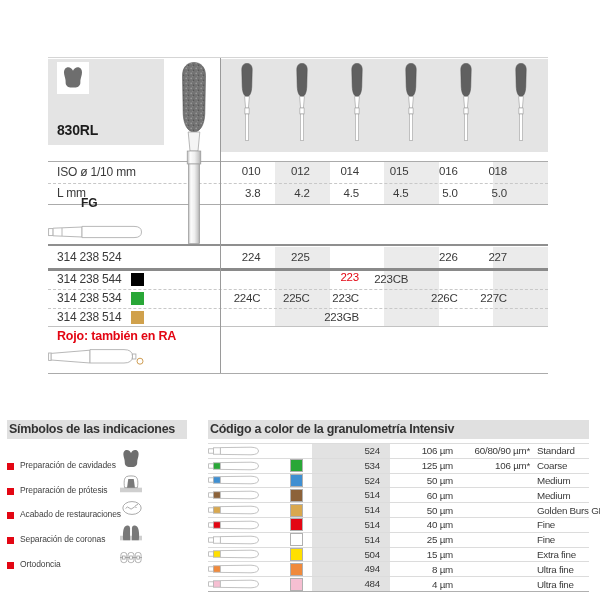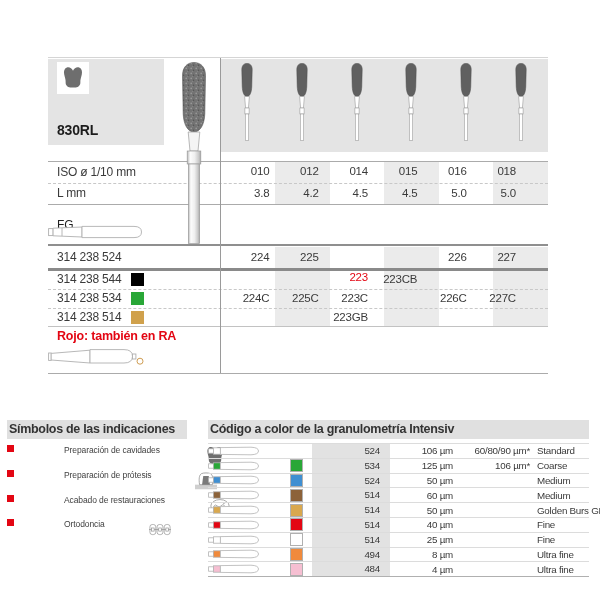--- a/index.html
+++ b/index.html
@@ -24,41 +24,41 @@
   .h-l{top:146px;border-top:1px solid #ababab}
   .h-fg{top:186px;border-top:2px solid #8f8f8f}
   .h-524{top:210px;border-top:3px solid #8a8a8a}
   .h-544{top:231px;border-top:1px dashed #c8c8c8}
   .h-534{top:250px;border-top:1px dashed #c8c8c8}
   .h-514{top:268px;border-top:1px solid #c2c2c2}
   .h-bot{top:315px;border-top:1px solid #ababab}
 
   .rowlabel{position:absolute;left:9px;font-size:12px;color:#3a3a3a;letter-spacing:-0.2px;white-space:nowrap;}
   .r-iso{top:107px}.r-l{top:128px}
-  .r-fg{top:160px;font-weight:400;color:#222;}
+  .r-fg{top:138px;font-weight:700;color:#222;margin-left:24px;}
   .fg-illus{position:absolute;left:0;top:166px;}
   .refrow{position:absolute;left:9px;font-size:12px;color:#3a3a3a;letter-spacing:-0.2px;
           display:flex;align-items:center;white-space:nowrap;}
   .rr0{top:192px}.rr1{top:214px}.rr2{top:233px}.rr3{top:252px}
   .refsq{width:13px;height:13px;display:inline-block;margin-left:9px;}
-  .cells{position:absolute;left:172px;width:296px;display:grid;grid-template-columns:repeat(6,1fr);padding-left:9px;}
+  .cells{position:absolute;left:172px;width:296px;display:grid;grid-template-columns:repeat(6,1fr);}
   .cells span{text-align:right;padding-right:9px;font-size:11.5px;color:#3a3a3a;letter-spacing:-0.2px;line-height:14px;}
   .c-iso{top:106px}.c-l{top:128px}.cr0{top:192px}.cr1{top:214px}.cr2{top:233px}.cr3{top:252px}
   .cells span.red{color:#E30613;margin-top:20px;}
   .note{position:absolute;left:9px;top:271px;font-size:12.5px;font-weight:700;color:#E30613;letter-spacing:-0.2px;}
   .ra-illus{position:absolute;left:0;top:289px;}
   .bigbur{position:absolute;left:127px;top:4px;}
   .sbur{position:absolute;top:5px;}
 
   
   .bar{background:#E0E0E0;font-size:12.5px;font-weight:700;color:#333;
        padding:2px 4px 3px 2px;letter-spacing:-0.3px;white-space:nowrap;}
   .symbols{position:absolute;left:7px;top:420px;width:180px;}
   #sym-items{margin-top:6px;}
-  .sym-item{display:flex;align-items:flex-start;height:24.8px;width:135px;gap:44px;}
+  .sym-item{display:flex;align-items:flex-end;height:24.8px;width:135px;}
   .bullet{width:7px;height:7px;background:#E30613;margin-right:6px;flex:none;}
   .sym-label{font-size:8.5px;color:#3f3f3f;letter-spacing:-0.1px;white-space:nowrap;}
   .sym-icon{margin-left:auto;width:22px;height:22px;flex:none;}
   .sym-icon svg{display:block;width:22px;height:22px;}
 
   .granu{position:absolute;left:208px;top:420px;width:381px;}
   #granu-rows{margin-top:4px;border-top:1px solid #dcdcdc;}
   .grow{display:grid;grid-template-columns:60px 22px 14px 8px 78px 65px 77px auto;
         align-items:center;height:13.8px;border-bottom:1px solid #dcdcdc;
         font-size:9.8px;color:#3a3a3a;letter-spacing:-0.25px;}
@@ -285,20 +285,31 @@
           <span class="sym-icon">
             <svg viewBox="0 0 24 24">
               <ellipse cx="12" cy="12" rx="10" ry="7" fill="#fff" stroke="#8a8a8a" stroke-width="0.8"></ellipse>
               <path d="M5,12.5 Q7,9.5 9,12 T13,12 T17,11.5" fill="none" stroke="#8a8a8a" stroke-width="0.8"></path>
               <path d="M15.5,9.5 l3,-1.5" stroke="#8a8a8a" stroke-width="0.8"></path>
             </svg>
           </span>
         </div>
         <div class="sym-item">
           <span class="bullet" style="background:#E30613"></span>
+          <span class="sym-label">Separación de coronas</span>
+          <span class="sym-icon">
+            <svg viewBox="0 0 24 24">
+              <rect x="0" y="15" width="24" height="5" fill="#cfcfcf"></rect>
+              <path d="M3.5,20 C2.8,14 3.2,8 5,5.5 C6.5,3.6 9.5,3.2 10.4,5 L11,6.5 L11,20 Z" fill="#787878"></path>
+              <path d="M20.5,20 C21.2,14 20.8,8 19,5.5 C17.5,3.6 14.5,3.2 13.6,5 L13,6.5 L13,20 Z" fill="#787878"></path>
+            </svg>
+          </span>
+        </div>
+        <div class="sym-item">
+          <span class="bullet" style="background:#E30613"></span>
           <span class="sym-label">Ortodoncia</span>
           <span class="sym-icon">
             <svg viewBox="0 0 24 24">
               <g fill="#fff" stroke="#8a8a8a" stroke-width="0.7">
                 <rect x="1" y="6" width="6.4" height="11" rx="2.6"></rect>
                 <rect x="8.8" y="6" width="6.4" height="11" rx="2.6"></rect>
                 <rect x="16.6" y="6" width="6.4" height="11" rx="2.6"></rect>
                 <line x1="0" y1="11.5" x2="24" y2="11.5"></line>
                 <rect x="2.8" y="9.8" width="2.8" height="3.4"></rect>
                 <rect x="10.6" y="9.8" width="2.8" height="3.4"></rect>
@@ -437,20 +448,38 @@
           <span class="gcode">514</span>
           <span class="ggrain">25 µm</span>
           <span class="gextra"></span>
           <span class="gname">Fine</span>
         </div>
         <div class="grow">
           <span class="gicon">
             <svg width="55" height="10" viewBox="0 0 55 10">
     <g fill="#fff" stroke="#b3b3b3" stroke-width="0.8">
       <rect x="0.6" y="2.8" width="4.8" height="4.4"></rect>
+      <rect x="5.4" y="1.8" width="7" height="6.4" fill="#FFE000"></rect>
+      <path d="M12.4,1.6 L43,1.2 Q50.5,1.5 50.5,5 Q50.5,8.5 43,8.8 L12.4,8.4 Z"></path>
+    </g>
+            </svg>
+          </span>
+          <span></span>
+          <span class="gsq" style="background: rgb(255, 224, 0);"></span>
+          <span></span>
+          <span class="gcode">504</span>
+          <span class="ggrain">15 µm</span>
+          <span class="gextra"></span>
+          <span class="gname">Extra fine</span>
+        </div>
+        <div class="grow">
+          <span class="gicon">
+            <svg width="55" height="10" viewBox="0 0 55 10">
+    <g fill="#fff" stroke="#b3b3b3" stroke-width="0.8">
+      <rect x="0.6" y="2.8" width="4.8" height="4.4"></rect>
       <rect x="5.4" y="1.8" width="7" height="6.4" fill="#F08A3C"></rect>
       <path d="M12.4,1.6 L43,1.2 Q50.5,1.5 50.5,5 Q50.5,8.5 43,8.8 L12.4,8.4 Z"></path>
     </g>
             </svg>
           </span>
           <span></span>
           <span class="gsq" style="background: rgb(240, 138, 60);"></span>
           <span></span>
           <span class="gcode">494</span>
           <span class="ggrain">8 µm</span>

